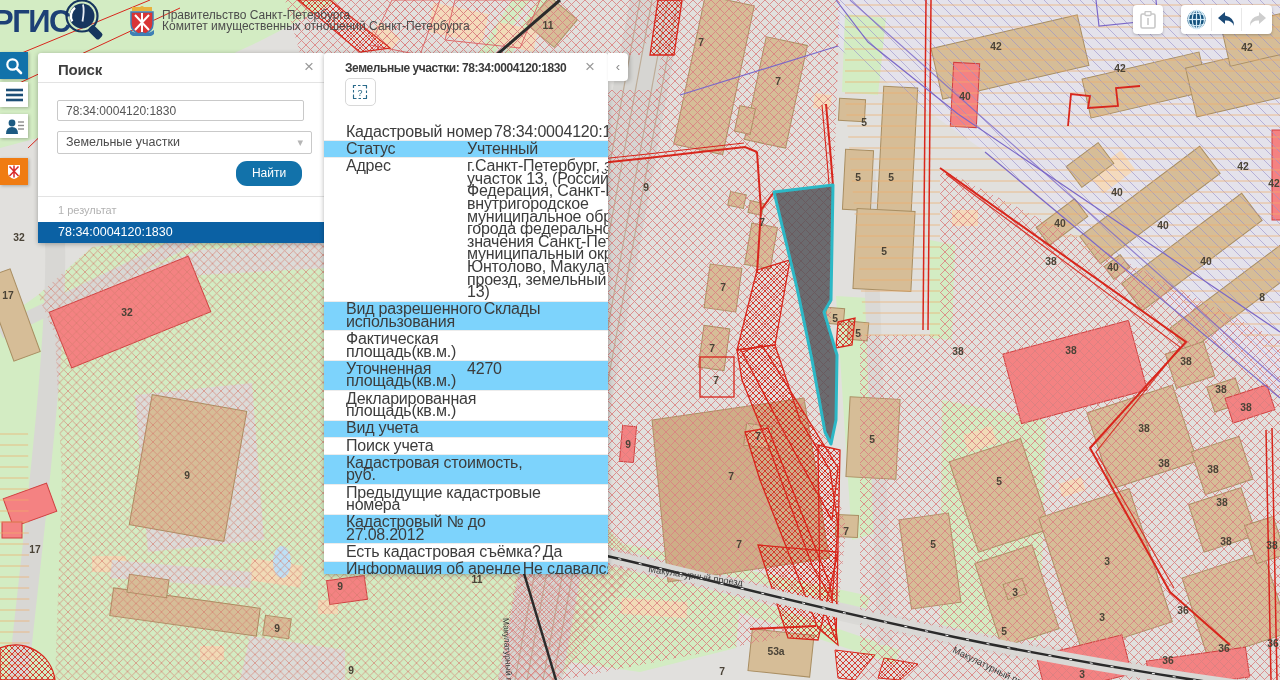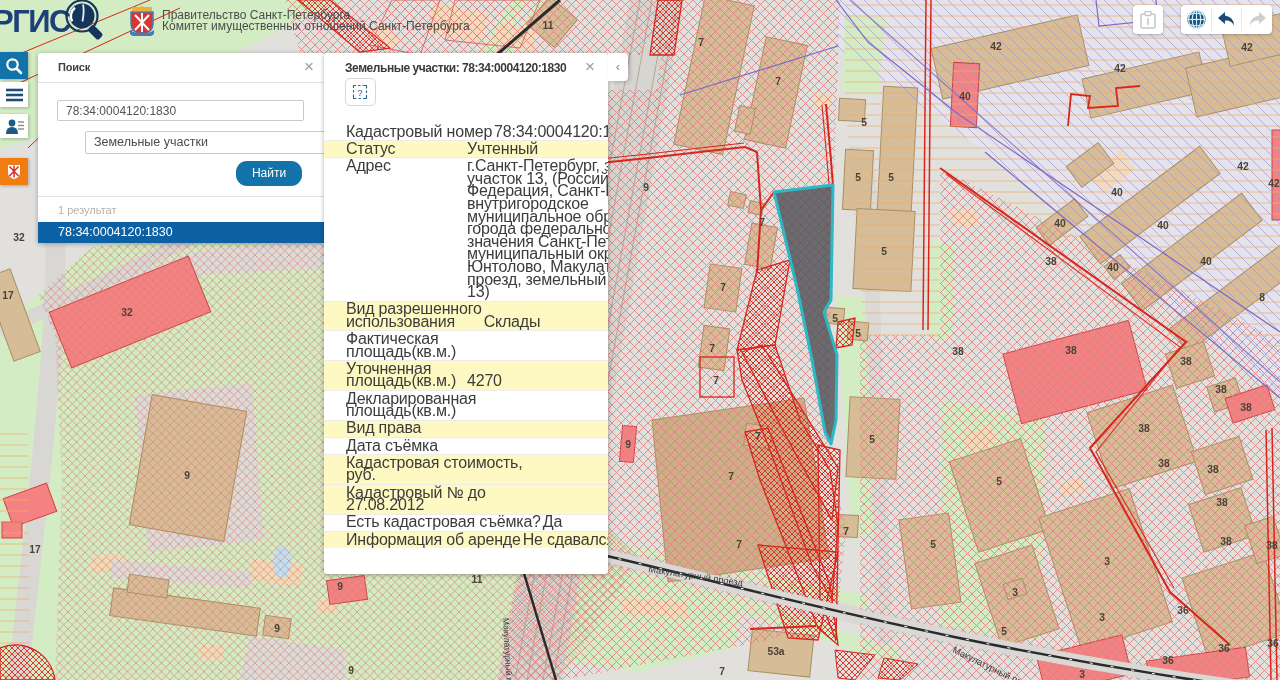--- a/index.html
+++ b/index.html
@@ -4,50 +4,50 @@
 <style>
   html,body{margin:0;padding:0;width:1280px;height:680px;overflow:hidden;
     font-family:"Liberation Sans", sans-serif;}
   #stage{position:relative;width:1280px;height:680px;background:#e3e2df;}
   #map{position:absolute;left:0;top:0;}
   .panel{position:absolute;background:#fff;border-radius:3px;
     box-shadow:0 1px 5px rgba(0,0,0,.3);}
   
   #sp{left:38px;top:53px;width:287px;height:190px;}
   #sp .hd{position:relative;height:29px;border-bottom:1px solid #e3e3e3;}
-  #sp .hd .t{position:absolute;left:20px;top:8px;font-size:11px;font-weight:bold;
+  #sp .hd .t{position:absolute;left:20px;top:8px;font-size:15px;font-weight:bold;
     color:#3f3f3f;letter-spacing:-.2px;}
   .closex{position:absolute;right:11px;top:5px;font-size:17px;color:#9a9a9a;line-height:17px;}
   #sp input{position:absolute;left:19px;top:47px;width:237px;height:19px;
     border:1px solid #c9c9c9;border-radius:2px;font-size:12px;color:#555;
     padding:0 0 0 8px;font-family:"Liberation Sans",sans-serif;}
   #sp .sel{position:absolute;left:19px;top:78px;width:245px;height:21px;
     border:1px solid #c9c9c9;border-radius:2px;font-size:12.5px;color:#4c4c4c;
-    line-height:21px;padding-left:8px;box-sizing:content-box;margin-left:28px;}
+    line-height:21px;padding-left:8px;box-sizing:content-box;}
   #sp .sel .chev{position:absolute;right:8px;top:0;color:#b5b5b5;font-size:11px;}
   #sp .btn{position:absolute;right:23px;top:108px;width:66px;height:25px;
     background:#1272aa;border-radius:11px;color:#fff;font-size:12px;
     text-align:center;line-height:25px;}
   #sp .div2{position:absolute;left:0;top:143px;width:100%;border-top:1px solid #e3e3e3;}
   #sp .res{position:absolute;left:20px;top:151px;font-size:11px;color:#b2b2b2;}
   #sp .row{position:absolute;left:0;top:169px;width:267px;height:21px;background:#0b61a4;
     color:#fff;font-size:12.5px;line-height:21px;padding-left:20px;}
   
   #dp{left:324px;top:53px;width:284px;height:521px;overflow:visible;}
   #dp .t{position:absolute;left:21px;top:8px;font-size:12px;font-weight:bold;
     color:#3a3a3a;white-space:nowrap;letter-spacing:-.45px;}
   #dp .qbtn{position:absolute;left:21px;top:25px;width:29px;height:26px;
     border:1px solid #d8d8d8;border-radius:5px;}
   #dp .tab{position:absolute;left:284px;top:0;width:20px;height:28px;background:#fff;
     border-radius:0 4px 4px 0;box-shadow:2px 1px 4px rgba(0,0,0,.2);
     color:#8a8a8a;font-size:13px;text-align:center;line-height:28px;}
   #tbl{position:absolute;left:0;top:71px;width:284px;height:450px;overflow:hidden;font-size:16px;color:#3c3c3c;
     letter-spacing:-.2px;}
   #tbl .r{display:flex;padding:1.8px 6px 1.8px 22px;line-height:12.6px;border-top:1px solid #ececec;}
-  #tbl .r.g{background:#fef9c3;align-items:flex-end;}
+  #tbl .r.g{background:#7dd3fc;}
   #tbl .l{flex:0 0 119px;margin-right:2px;white-space:nowrap;}
   #tbl .v{flex:1;white-space:nowrap;}
   
   #logo{position:absolute;left:-7px;top:4px;font-size:31px;font-weight:bold;
     color:#1d4076;letter-spacing:-1.5px;}
   #govt{position:absolute;left:162px;top:10px;font-size:12px;color:#4c4c4c;line-height:11px;}
   
   .tbtn{position:absolute;top:5px;height:29px;background:#fff;border-radius:4px;
     box-shadow:0 1px 3px rgba(0,0,0,.25);}
   
@@ -446,29 +446,33 @@
         </div>
       <div class="r g">
           <div class="l">Уточненная<br>площадь(кв.м.)</div>
           <div class="v">4270</div>
         </div>
       <div class="r">
           <div class="l">Декларированная<br>площадь(кв.м.)</div>
           <div class="v"></div>
         </div>
       <div class="r g">
-          <div class="l">Вид права</div>
-          <div class="v"></div>
-        </div>
-      <div class="r">
-          <div class="l">Дата съёмка</div>
+          <div class="l">Вид учета</div>
+          <div class="v"></div>
+        </div>
+      <div class="r">
+          <div class="l">Поиск учета</div>
           <div class="v"></div>
         </div>
       <div class="r g">
           <div class="l">Кадастровая стоимость,<br>руб.</div>
+          <div class="v"></div>
+        </div>
+      <div class="r">
+          <div class="l">Предыдущие кадастровые<br>номера</div>
           <div class="v"></div>
         </div>
       <div class="r g">
           <div class="l">Кадастровый № до<br>27.08.2012</div>
           <div class="v"></div>
         </div>
       <div class="r">
           <div class="l">Есть кадастровая съёмка?</div>
           <div class="v">Да</div>
         </div>

